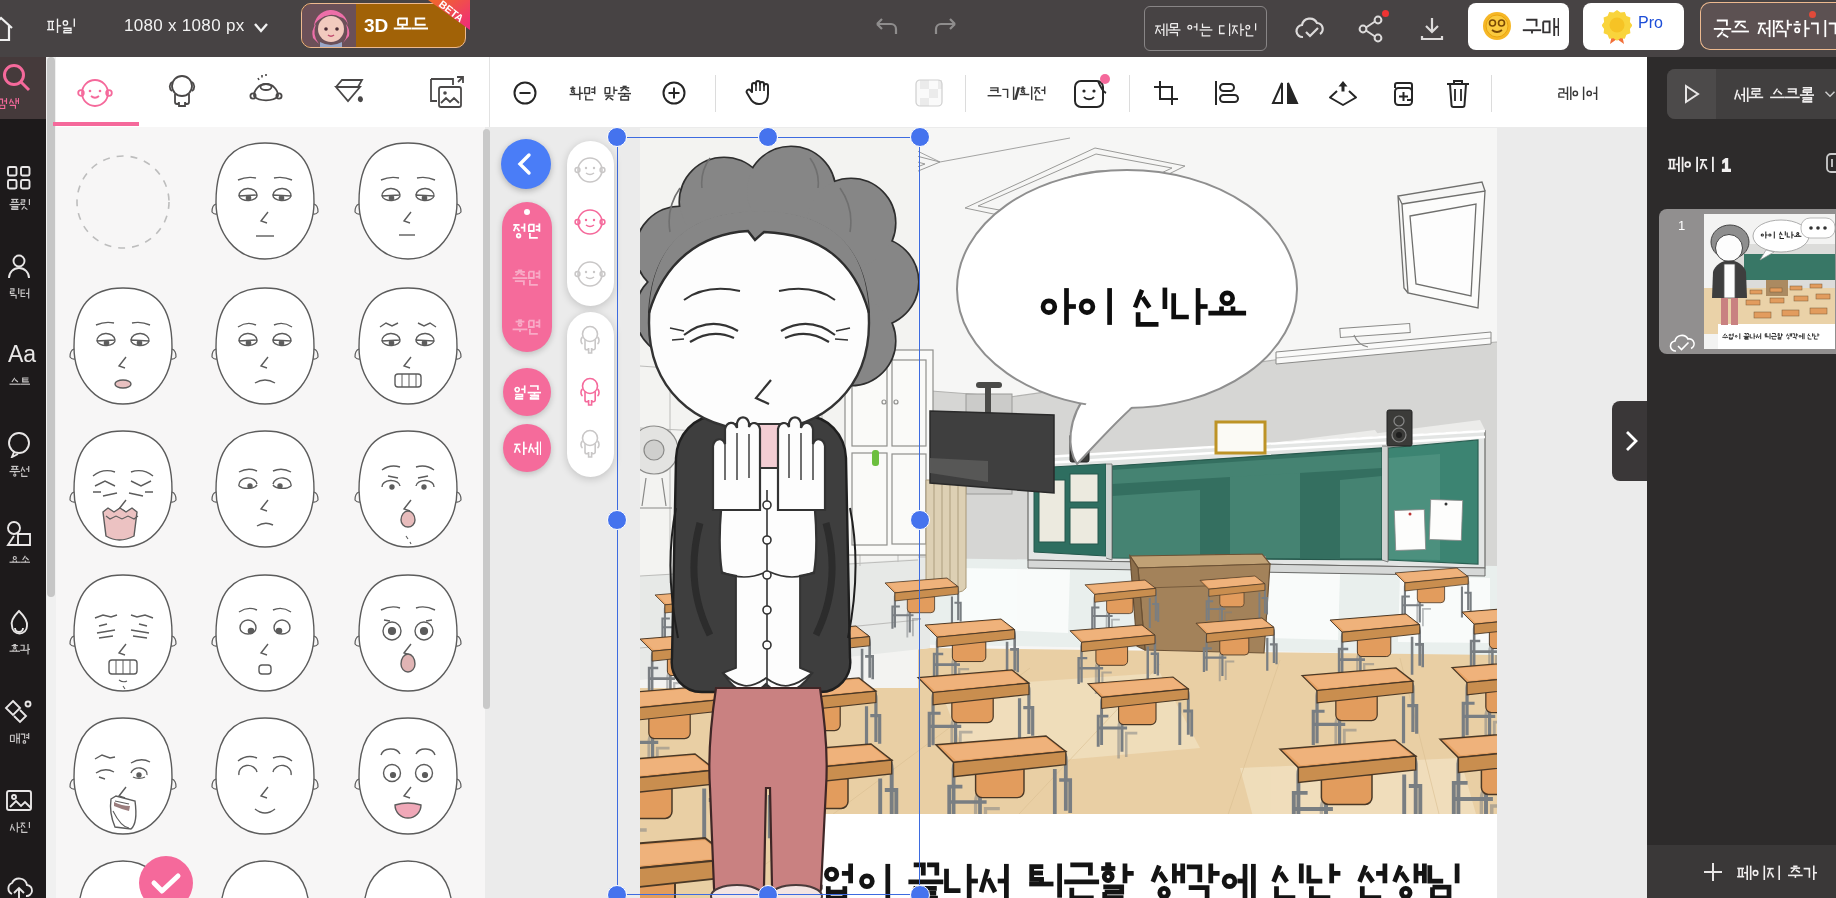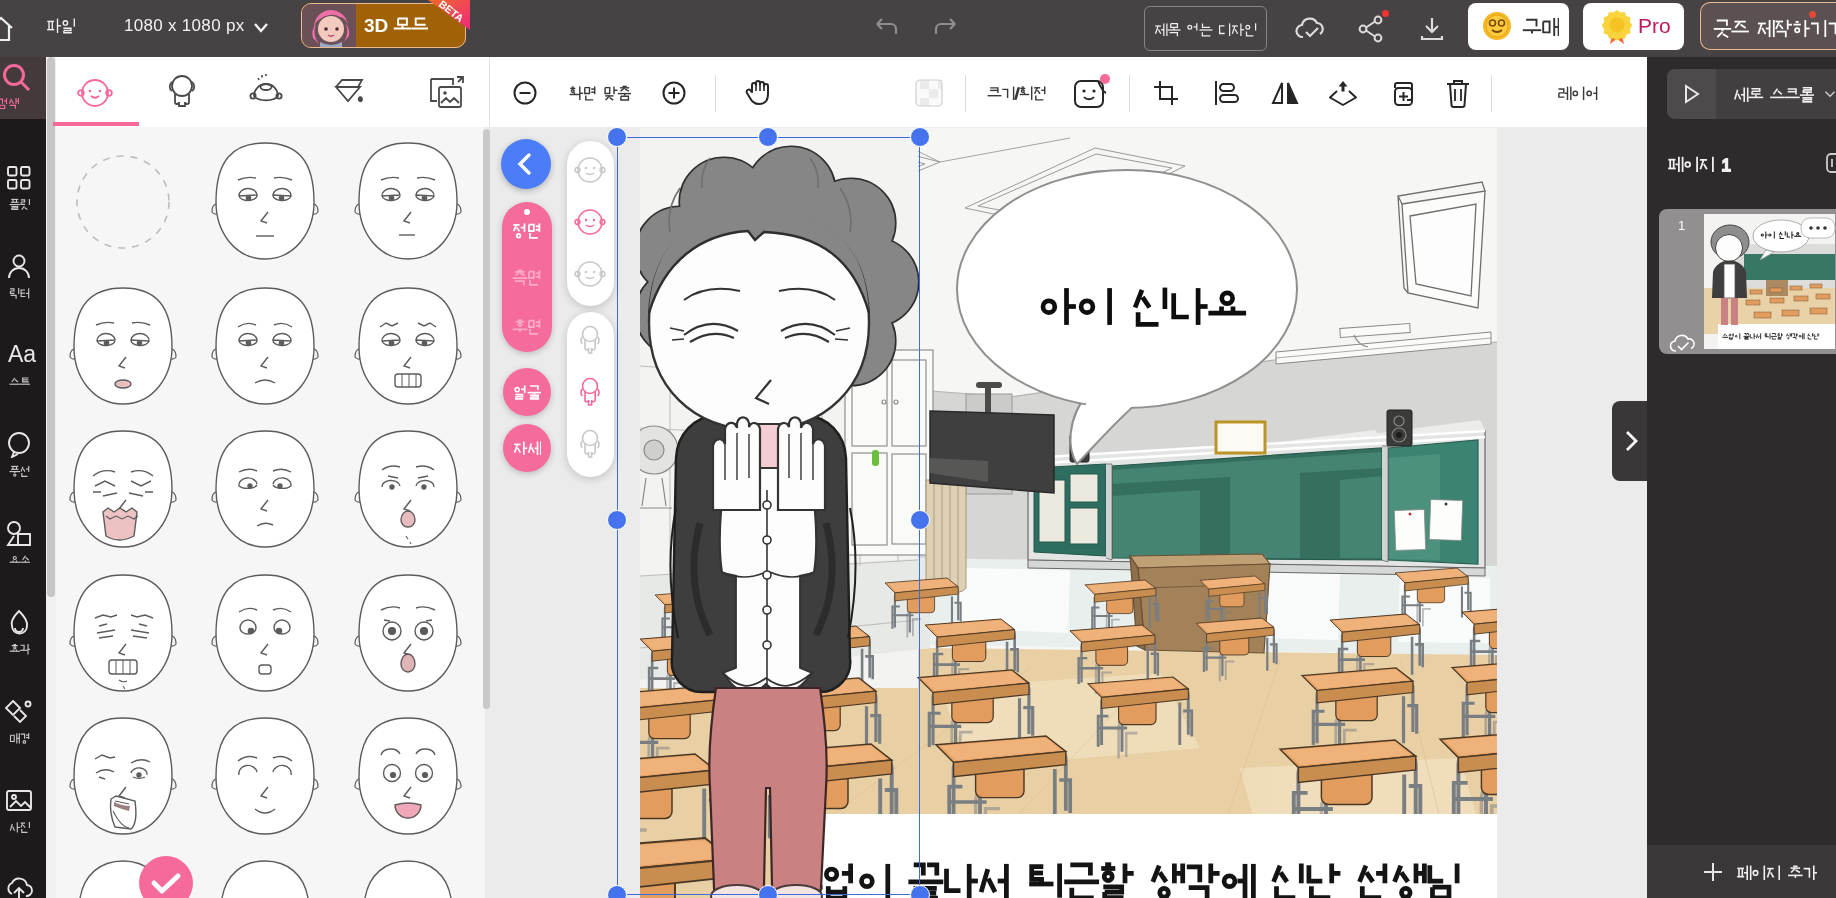--- a/index.html
+++ b/index.html
@@ -132,21 +132,21 @@
         <path d="M36.6,1.0 L36.6,19.0" fill="none"></path>
         <path d="M32.2,10.0 L36.6,10.0" fill="none"></path>
       </g>
     </svg>
 <div class="abs" style="left:1583px;top:3px;width:101px;height:47px;background:#fff;border-radius:8px"></div>
 <svg class="abs" style="left:1602px;top:8px" width="30" height="38" viewBox="0 0 30 38">
 <polygon points="11,22 8,36 15,31 22,36 19,22" fill="#f2703a"></polygon>
 <path d="M15,2 l3.5,2.5 4.3,-0.5 1.6,4 4,1.6 -0.5,4.3 2.5,3.5 -2.5,3.5 0.5,4.3 -4,1.6 -1.6,4 -4.3,-0.5 -3.5,2.5 -3.5,-2.5 -4.3,0.5 -1.6,-4 -4,-1.6 0.5,-4.3 -2.5,-3.5 2.5,-3.5 -0.5,-4.3 4,-1.6 1.6,-4 4.3,0.5z" fill="#f9d43c"></path>
 <circle cx="15" cy="17" r="7.5" fill="#f6c325"></circle>
     </svg>
-<div class="abs" style="left:1638px;top:14px;font-size:21px;color:#be185d">Pro</div>
+<div class="abs" style="left:1638px;top:14px;font-size:16px;color:#1d4ed8">Pro</div>
 <div class="abs" style="left:1700px;top:2px;width:136px;height:48px;background:#5c5152;border:1.5px solid #edb98f;border-radius:10px 0 0 10px;border-right:none"></div>
 <svg style="position:absolute;left:1713px;top:18px;" width="114" height="21" viewBox="0 -1.0 114 21">
       <g stroke="#ffffff" stroke-width="1.80" stroke-linecap="butt" stroke-linejoin="miter" opacity="1.0">
         <path d="M3.8,1.5 L13.9,1.5 L13.9,6.7" fill="none"></path>
         <path d="M0.8,9.9 L18.2,9.9" fill="none"></path>
         <path d="M9.5,9.9 L9.5,12.3" fill="none"></path>
         <path d="M9.5,13.0 L4.3,18.2" fill="none"></path>
         <path d="M9.9,15.1 L15.2,18.2" fill="none"></path>
         <path d="M21.5,2.6 L32.8,2.6" fill="none"></path>
         <path d="M27.2,2.6 L22.2,8.9" fill="none"></path>

